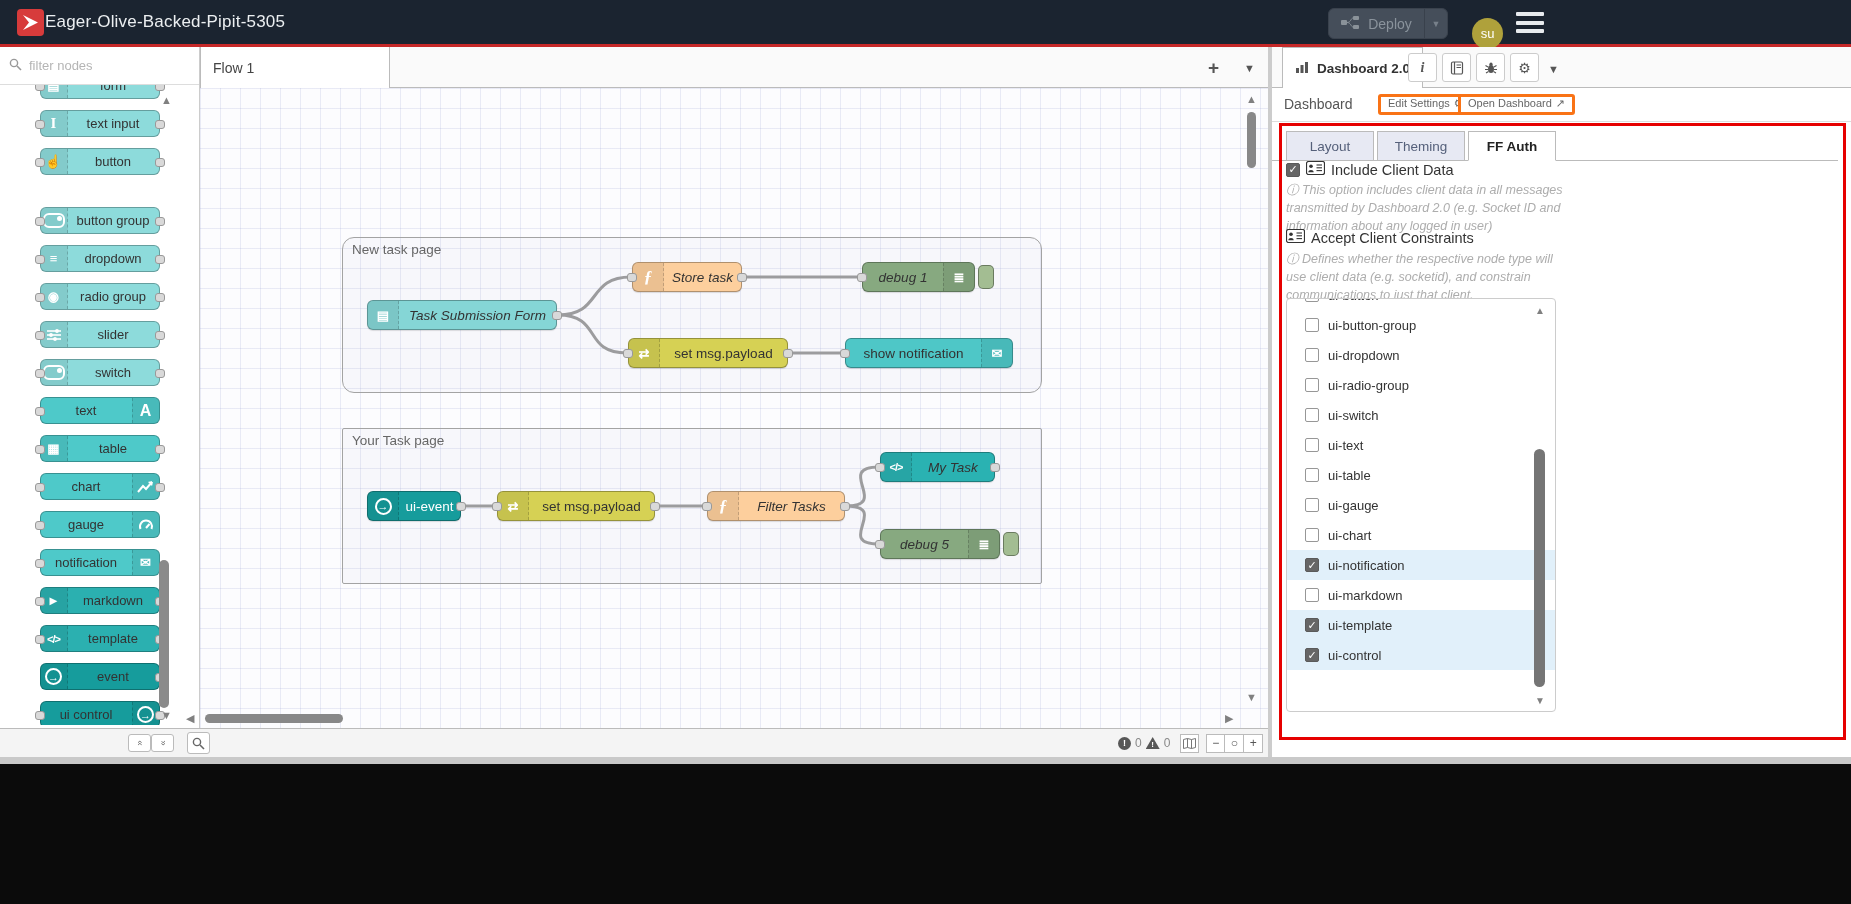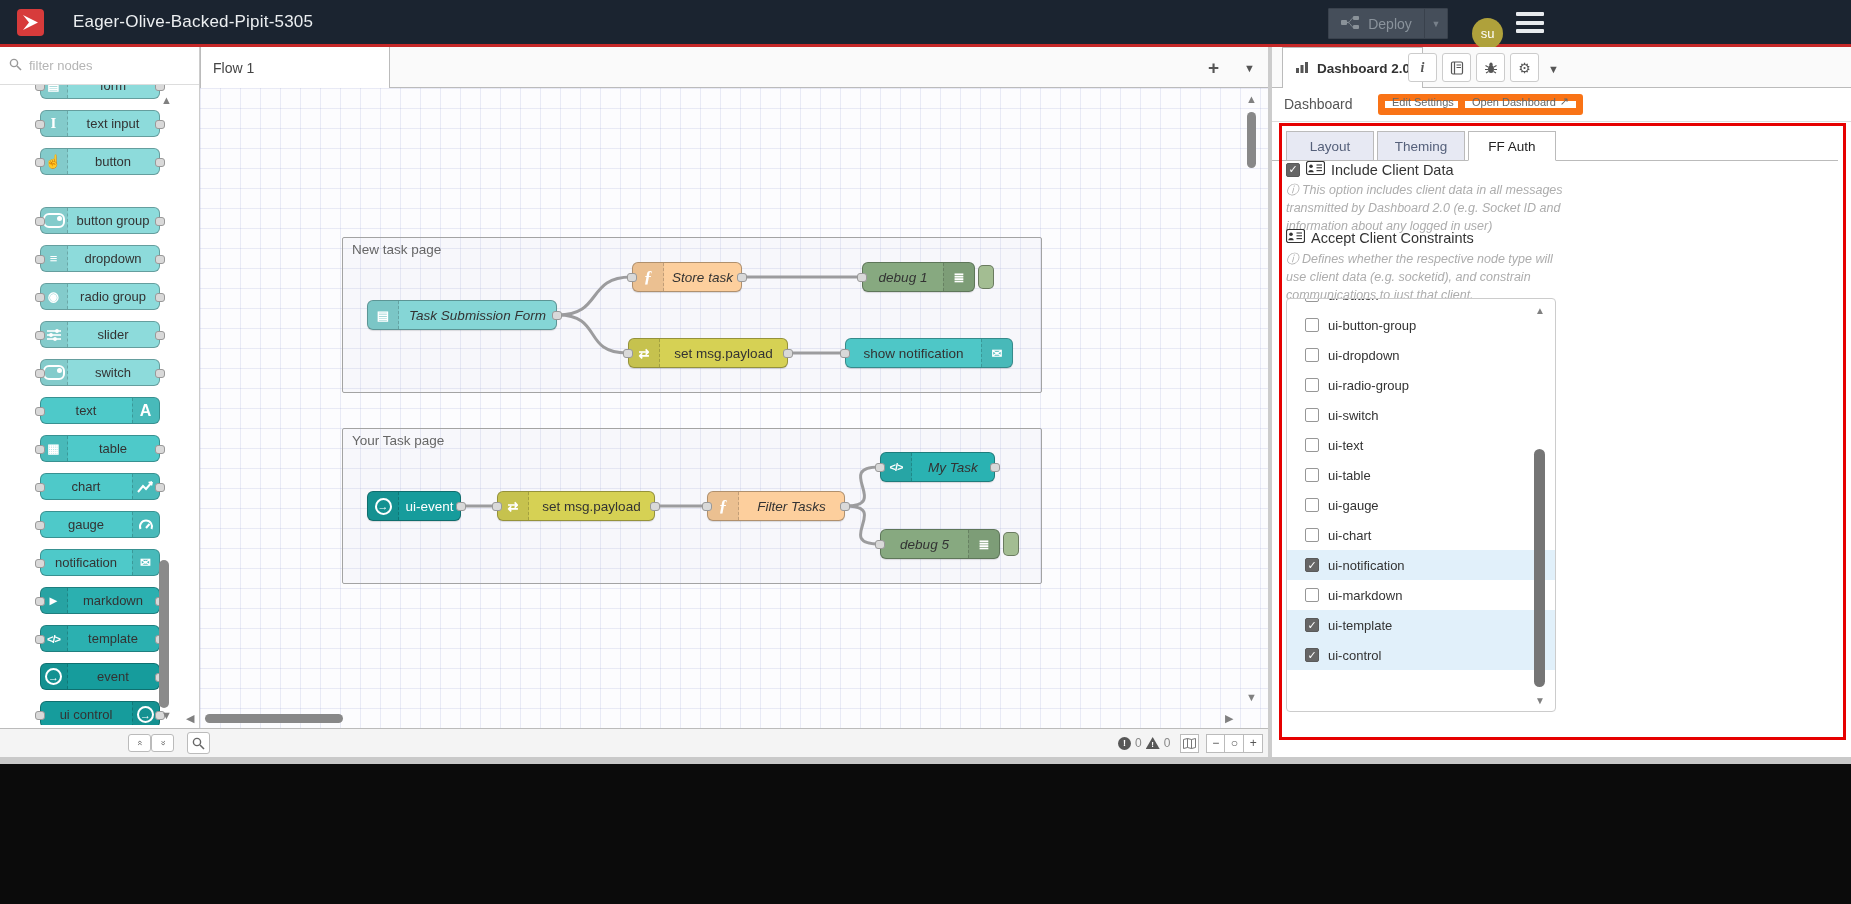--- a/index.html
+++ b/index.html
@@ -3,22 +3,22 @@
 <meta charset="utf-8">
 <style>
   html,body{margin:0;padding:0}
   body{width:1851px;height:904px;position:relative;overflow:hidden;background:#fff;
        font-family:"Liberation Sans",sans-serif;-webkit-font-smoothing:antialiased}
   .abs{position:absolute}
 
   
   #header{left:0;top:0;width:1851px;height:44px;background:#1b2430;border-bottom:3px solid #c62828;display:flex;align-items:center}
   #logo{width:27px;height:27px;margin-left:17px;border-radius:4px;background:#d73b3b;display:flex;align-items:center;justify-content:center}
-  #app-title{color:#eceff1;font-size:17px;margin-left:29px;letter-spacing:.2px}
-  #deploy-btn{position:absolute;left:1328px;top:8px;width:118px;height:29px;background:#454e5a;border:1px solid #3a424d;border-radius:1px;display:flex;align-items:center;color:#8a939c;font-size:14px}
+  #app-title{color:#eceff1;font-size:17px;margin-left:1px;letter-spacing:.2px}
+  #deploy-btn{position:absolute;left:1328px;top:8px;width:118px;height:29px;background:#454e5a;border:1px solid #3a424d;border-radius:6px;display:flex;align-items:center;color:#8a939c;font-size:14px}
   #deploy-btn .dep-main{flex:1;display:flex;align-items:center;justify-content:center;gap:7px}
   #deploy-btn .dep-caret{width:22px;height:100%;border-left:1px solid #39414c;display:flex;align-items:center;justify-content:center;font-size:9px;color:#77808a}
   #avatar{position:absolute;left:1472px;top:18px;width:31px;height:31px;border-radius:50%;background:#afa13b;color:#fff;font-size:13px;display:flex;align-items:center;justify-content:center}
   #burger{position:absolute;left:1516px;top:12px;width:28px;height:21px;display:flex;flex-direction:column;justify-content:space-between;cursor:pointer}
   #burger span{display:block;height:4px;background:#e8ebee;border-radius:1px}
 
   
   #palette{left:0;top:47px;width:199px;height:681px;background:#fff;border-right:1px solid #ccc}
   #palette-search{height:37px;border-bottom:1px solid #ddd;display:flex;align-items:center;padding-left:9px;gap:5px}
   #palette-search input{border:none;outline:none;font-size:13px;color:#0c4a6e;width:150px;font-family:"Liberation Sans",sans-serif}
@@ -77,25 +77,25 @@
 
   
   #divider{left:1268px;top:47px;width:4px;height:710px;background:#ccc}
   #sidebar{left:1272px;top:47px;width:579px;height:896px;background:#fff}
   #sb-tabrow{position:absolute;left:0;top:0;width:579px;height:41px;background:#fafafa;border-bottom:1px solid #bbb;box-sizing:border-box}
   #sb-tab{position:absolute;left:10px;top:0;height:41px;background:#fff;border:1px solid #bbb;border-bottom:none;box-sizing:border-box;display:flex;align-items:center;gap:7px;padding:0 12px;font-size:13.5px;font-weight:bold;color:#333}
   .sb-icon-btn{position:absolute;top:6px;width:29px;height:29px;border:1px solid #ccc;border-radius:3px;background:#fff;display:flex;align-items:center;justify-content:center;color:#555;font-size:14px;box-sizing:border-box}
   #sb-caret{position:absolute;left:276px;top:16px;font-size:11px;color:#555}
   #sb-header{position:absolute;left:0;top:41px;width:579px;height:34px;border-bottom:1px solid #ddd;box-sizing:border-box}
   #sb-header .ttl{position:absolute;left:12px;top:8px;font-size:14px;color:#555}
-  .sb-hbtn{position:absolute;top:6px;height:21px;border:7px solid #f97316;border-radius:3px;background:#fff;font-size:11px;color:#666;display:flex;align-items:flex-end;gap:4px;padding:0 7px;box-sizing:border-box}
+  .sb-hbtn{position:absolute;top:6px;height:21px;border:3px solid #f97316;border-radius:3px;background:#fff;font-size:11px;color:#666;display:flex;align-items:flex-start;gap:4px;padding:0 7px;box-sizing:border-box}
   
   #ff-tabs{position:absolute;left:0;top:84px;width:566px;height:30px;border-bottom:1px solid #bbb;box-sizing:border-box}
   .ff-tab{position:absolute;top:0;width:88px;height:30px;box-sizing:border-box;border:1px solid #bbb;background:#e7e9f3;color:#55607a;font-size:13.5px;display:flex;align-items:center;justify-content:center}
-  .ff-tab.active{background:#fff;border-bottom:1px solid #fff;font-weight:normal;color:#222}
+  .ff-tab.active{background:#fff;border-bottom:1px solid #fff;font-weight:bold;color:#222}
   .cb{width:14px;height:14px;border:1px solid #979797;border-radius:2px;background:#fff;box-sizing:border-box;display:inline-flex;align-items:center;justify-content:center;color:#fff;font-size:11px;flex:none}
   .cb.on{background:#666;border-color:#5a5a5a}
   .ff-row{position:absolute;left:14px;display:flex;align-items:center;gap:6px;font-size:14.5px;color:#333}
   .ff-desc{position:absolute;left:14px;width:282px;font-size:12.5px;font-style:italic;color:#adadad;line-height:1.45}
   #node-list{position:absolute;left:14px;top:251px;width:270px;height:414px;border:1px solid #ccc;border-radius:4px;box-sizing:border-box;overflow:hidden;background:#fff}
   .nl-row{height:30px;display:flex;align-items:center;gap:9px;padding-left:18px;font-size:13px;color:#333;box-sizing:border-box}
   .nl-row.hl{background:#e1f0fa}
   #nl-sb-up{position:absolute;left:248px;top:6px;color:#808080;font-size:10px}
   #nl-sb-down{position:absolute;left:248px;bottom:5px;color:#808080;font-size:10px}
   #nl-thumb{position:absolute;left:247px;top:150px;width:11px;height:238px;background:#757575;border-radius:6px}
@@ -341,21 +341,21 @@
       <path d="M 358 227 C 403 227 386 189 431 189" stroke="#999" stroke-width="3" fill="none"></path>
       <path d="M 358 227 C 403 227 382 265 427 265" stroke="#999" stroke-width="3" fill="none"></path>
       <path d="M 543 189 C 608.5555555555555 189 595.4444444444445 189 661 189" stroke="#999" stroke-width="3" fill="none"></path>
       <path d="M 589 265 C 634 265 599 265 644 265" stroke="#999" stroke-width="3" fill="none"></path>
       <path d="M 262 418 C 307 418 251 418 296 418" stroke="#999" stroke-width="3" fill="none"></path>
       <path d="M 456 418 C 501 418 461 418 506 418" stroke="#999" stroke-width="3" fill="none"></path>
       <path d="M 646 418 C 691 418 634 379 679 379" stroke="#999" stroke-width="3" fill="none"></path>
       <path d="M 646 418 C 691 418 634 456 679 456" stroke="#999" stroke-width="3" fill="none"></path>
     </svg>
   <div id="node-layer">
-      <div class="grp" style="left: 142px; top: 149px; width: 698px; height: 154px;">
+      <div class="grp" style="left: 142px; top: 149px; width: 698px; height: 154px; border-radius: 12px;">
         <span class="grp-label">New task page</span>
       </div>
       <div class="grp" style="left: 142px; top: 340px; width: 698px; height: 154px;">
         <span class="grp-label">Your Task page</span>
       </div>
       <div class="nr-node fnode" style="left: 167px; top: 212px; width: 190px; background: rgb(133, 214, 214);">
         <span class="icon-area ia-left">▤</span>
         <span class="nr-label lab-italic">Task Submission Form</span>
         <span class="port port-r"></span>
       </div>

